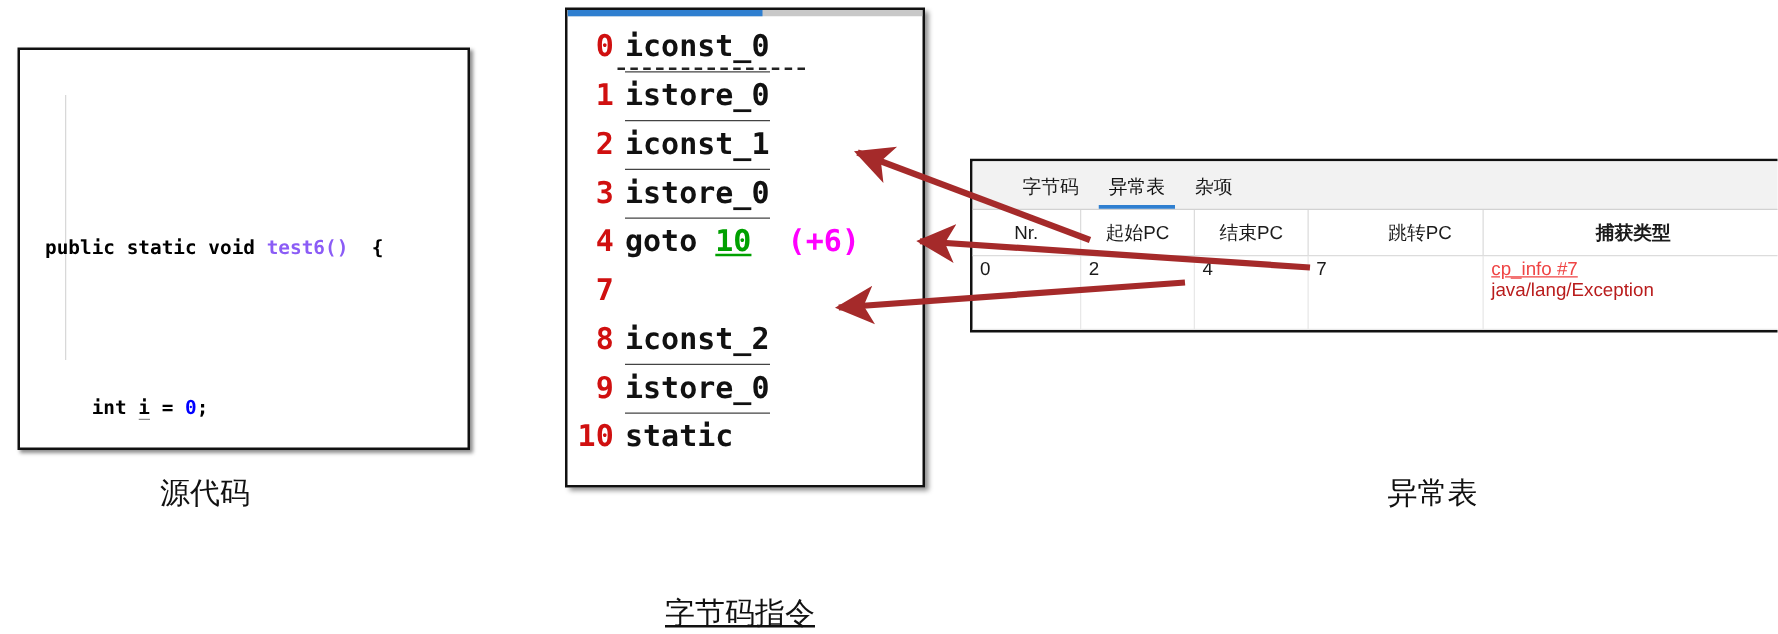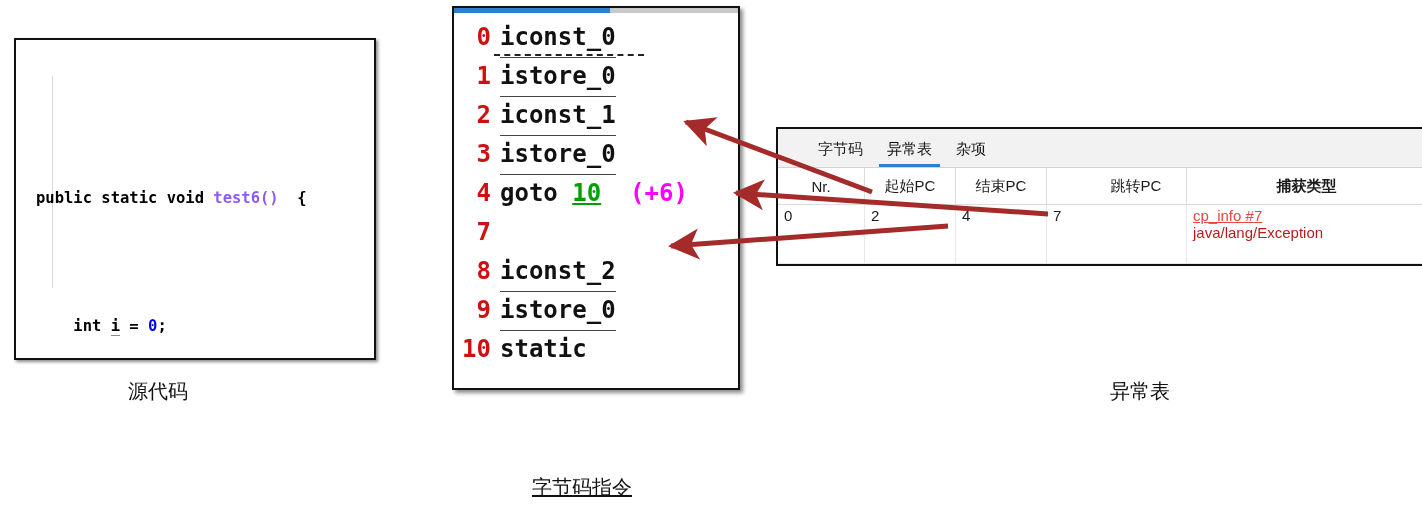--- a/index.html
+++ b/index.html
@@ -116,21 +116,21 @@
   .cp-sub{color:#b91c1c;display:block;}
   .colNr{width:84px;}
   .colA{width:88px;}
   .colB{width:88px;}
   .colC{width:98px;padding-left:40px;}
 
   
   .caption{
     position:absolute;
     font-family:"DejaVu Sans","Liberation Sans",sans-serif;
-    font-size:20px;color:#111111;white-space:nowrap;
+    font-size:24px;color:#111111;white-space:nowrap;
   }
   #caption-source{left:128px;top:378px;}
   #caption-bytecode{left:532px;top:474px;text-decoration:underline;}
   #caption-exception{left:1110px;top:378px;}
 
   
   #arrows{position:absolute;left:0;top:0;width:1422px;height:507px;pointer-events:none;}
 </style>
 </head>
 <body>

